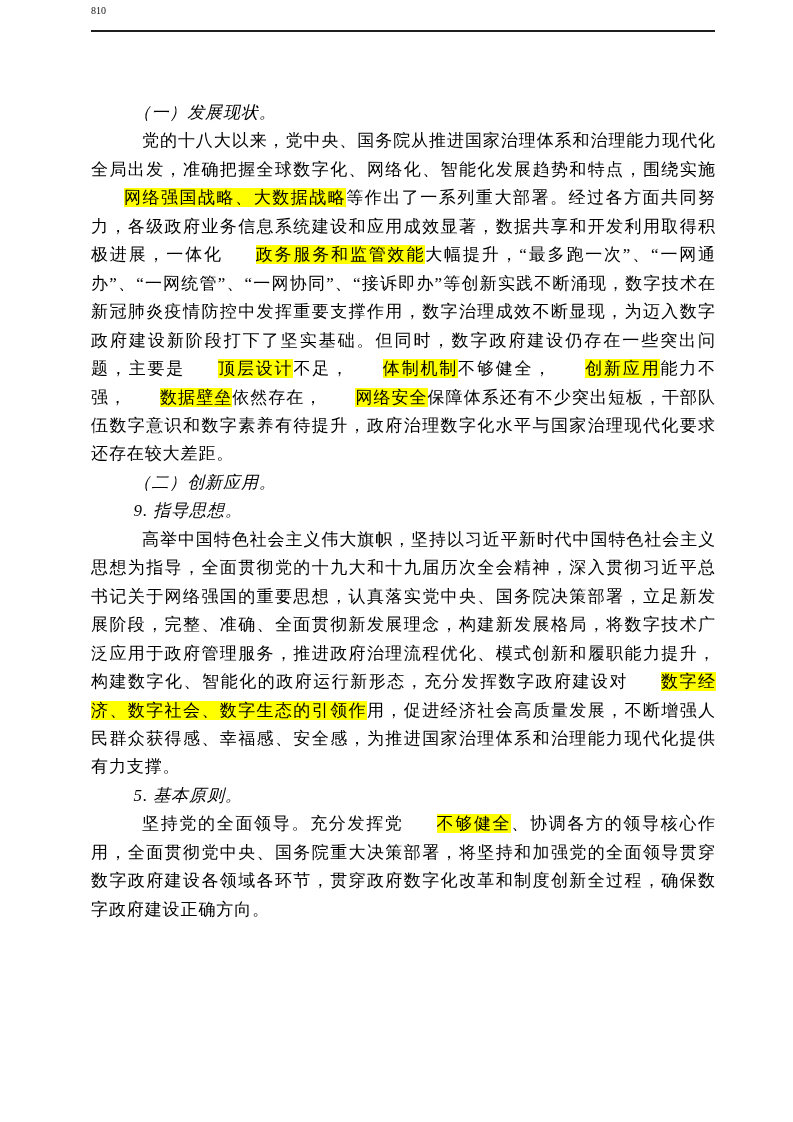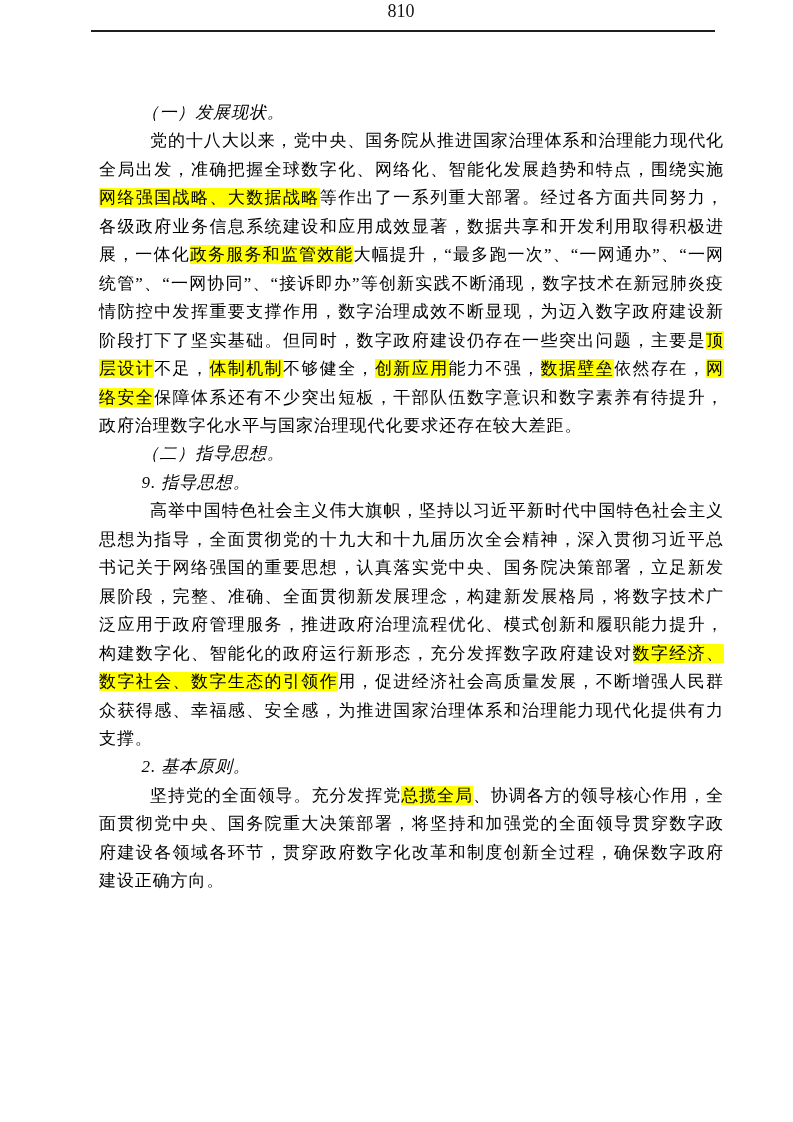--- a/index.html
+++ b/index.html
@@ -11,58 +11,58 @@
     overflow: hidden;
   }
   .page {
     position: relative;
     width: 793px; height: 1122px;
     background: #ffffff;
   }
   .page-number {
     position: absolute;
     top: 2px; left: 91px; width: 620px;
-    text-align: center;
-    font-size: 18px;
+    text-align: left;
+    font-size: 10px;
     line-height: 18px;
     color: #111111;
   }
   .header-rule {
     position: absolute;
     top: 30px; left: 91px; width: 624px;
     height: 2px;
     background: #1f1f1f;
   }
   .doc-body {
     position: absolute;
-    top: 99px; left: 99px; width: 625px;
+    top: 99px; left: 91px; width: 625px;
     font-size: 17px;
     line-height: 28.45px;
     letter-spacing: 0.9px;
     text-align: justify;
     text-justify: inter-ideograph;
     color: #000000;
   }
   .doc-body p { margin: 0; padding: 0; }
   .doc-body p.paragraph { text-indent: 3em; }
   .doc-body p.heading {
     text-indent: 2.5em;
     font-style: italic;
     font-weight: 400;
   }
-  .hl { background: #ffff00; }
+  .hl { background: #ffff00; margin-left: 33px; }
 </style>
 </head>
 <body>
 
 <div class="page">
   <div class="page-number">810</div>
   <div class="header-rule"></div>
   <div class="doc-body">
       <p class="heading"><span>（一）发展现状。</span></p>
       <p class="paragraph"><span>党的十八大以来，党中央、国务院从推进国家治理体系和治理能力现代化全局出发，准确把握全球数字化、网络化、智能化发展趋势和特点，围绕实施</span><span class="hl" style="background: rgb(255, 255, 0);">网络强国战略、大数据战略</span><span>等作出了一系列重大部署。经过各方面共同努力，各级政府业务信息系统建设和应用成效显著，数据共享和开发利用取得积极进展，一体化</span><span class="hl" style="background: rgb(255, 255, 0);">政务服务和监管效能</span><span>大幅提升，“最多跑一次”、“一网通办”、“一网统管”、“一网协同”、“接诉即办”等创新实践不断涌现，数字技术在新冠肺炎疫情防控中发挥重要支撑作用，数字治理成效不断显现，为迈入数字政府建设新阶段打下了坚实基础。但同时，数字政府建设仍存在一些突出问题，主要是</span><span class="hl" style="background: rgb(255, 255, 0);">顶层设计</span><span>不足，</span><span class="hl" style="background: rgb(255, 255, 0);">体制机制</span><span>不够健全，</span><span class="hl" style="background: rgb(255, 255, 0);">创新应用</span><span>能力不强，</span><span class="hl" style="background: rgb(255, 255, 0);">数据壁垒</span><span>依然存在，</span><span class="hl" style="background: rgb(255, 255, 0);">网络安全</span><span>保障体系还有不少突出短板，干部队伍数字意识和数字素养有待提升，政府治理数字化水平与国家治理现代化要求还存在较大差距。</span></p>
-      <p class="heading"><span>（二）指导思想。</span></p>
+      <p class="heading"><span>（二）创新应用。</span></p>
       <p class="heading"><span>9. 指导思想。</span></p>
       <p class="paragraph"><span>高举中国特色社会主义伟大旗帜，坚持以习近平新时代中国特色社会主义思想为指导，全面贯彻党的十九大和十九届历次全会精神，深入贯彻习近平总书记关于网络强国的重要思想，认真落实党中央、国务院决策部署，立足新发展阶段，完整、准确、全面贯彻新发展理念，构建新发展格局，将数字技术广泛应用于政府管理服务，推进政府治理流程优化、模式创新和履职能力提升，构建数字化、智能化的政府运行新形态，充分发挥数字政府建设对</span><span class="hl" style="background: rgb(255, 255, 0);">数字经济、数字社会、数字生态的引领作</span><span>用，促进经济社会高质量发展，不断增强人民群众获得感、幸福感、安全感，为推进国家治理体系和治理能力现代化提供有力支撑。</span></p>
-      <p class="heading"><span>2. 基本原则。</span></p>
-      <p class="paragraph"><span>坚持党的全面领导。充分发挥党</span><span class="hl" style="background: rgb(255, 255, 0);">总揽全局</span><span>、协调各方的领导核心作用，全面贯彻党中央、国务院重大决策部署，将坚持和加强党的全面领导贯穿数字政府建设各领域各环节，贯穿政府数字化改革和制度创新全过程，确保数字政府建设正确方向。</span></p>
+      <p class="heading"><span>5. 基本原则。</span></p>
+      <p class="paragraph"><span>坚持党的全面领导。充分发挥党</span><span class="hl" style="background: rgb(255, 255, 0);">不够健全</span><span>、协调各方的领导核心作用，全面贯彻党中央、国务院重大决策部署，将坚持和加强党的全面领导贯穿数字政府建设各领域各环节，贯穿政府数字化改革和制度创新全过程，确保数字政府建设正确方向。</span></p>
     </div>
 </div>
 
 </body></html>

